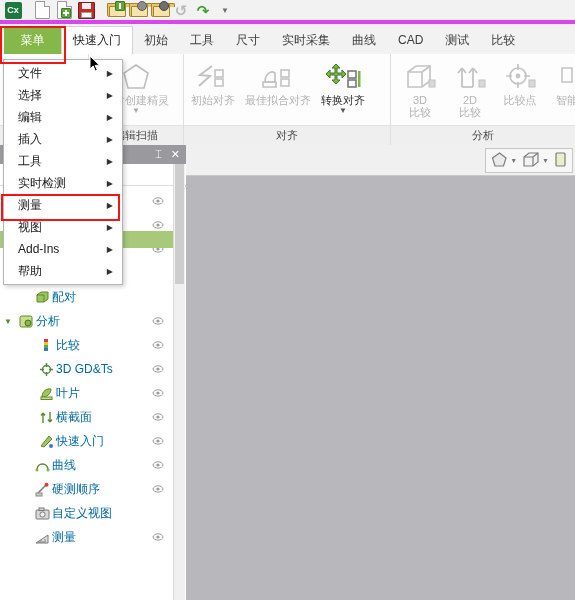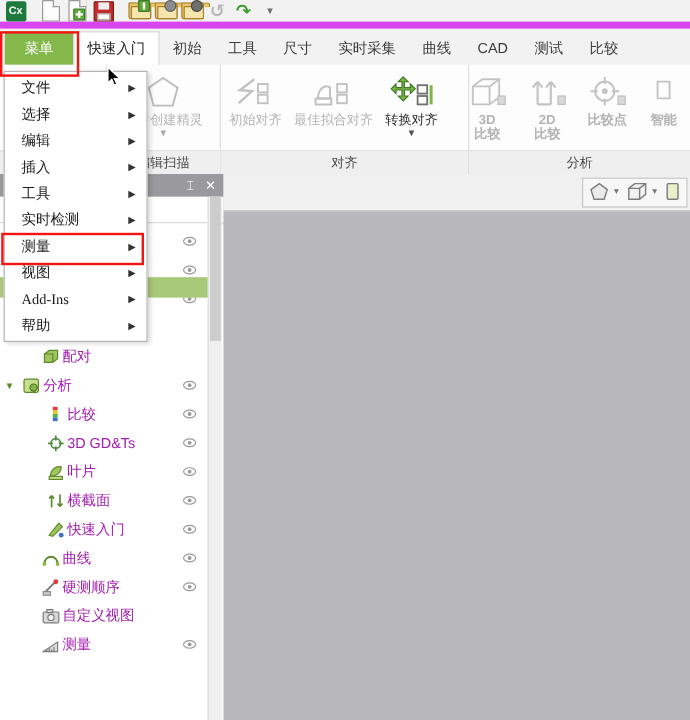--- a/index.html
+++ b/index.html
@@ -7,21 +7,21 @@
     width:575px;height:600px;overflow:hidden;
     font-family:"Liberation Sans","DejaVu Sans",sans-serif;
     font-size:12px;color:#222;background:#fff;
     position:relative;
   }
   .app{position:absolute;inset:0;}
 
   
   .qat{
     position:absolute;left:0;top:0;width:575px;height:24px;
-    background:#f2f2f2;border-bottom:6px solid #d946ef;
+    background:#f2f2f2;border-bottom:4px solid #d946ef;
     display:flex;align-items:center;padding-left:3px;box-sizing:border-box;
   }
   .qat-ico{width:20px;height:20px;margin-right:2px;display:flex;align-items:center;justify-content:center;position:relative;}
   .logo-cx{
     width:17px;height:17px;background:#1d7a3c;border-radius:2px;
     color:#fff;font-size:9px;font-weight:bold;display:flex;align-items:center;justify-content:center;
     font-family:"Liberation Sans",sans-serif;
   }
   .sep-gap{width:7px;}
   
@@ -109,21 +109,21 @@
     padding-left:6px;background:#fff;
   }
   .dock-tab{font-size:12px;color:#333;padding:0 4px;}
   .tree{
     position:absolute;left:0;top:42px;width:186px;height:413px;
     overflow:hidden;box-sizing:border-box;padding-top:2px;background:#fff;
   }
   .trow{height:24px;display:flex;align-items:center;position:relative;box-sizing:border-box;}
   .tw-exp{width:16px;display:flex;align-items:center;justify-content:center;font-size:8px;color:#5a8a2a;}
   .tw-icon{width:20px;display:flex;align-items:center;justify-content:center;}
-  .tw-label{font-size:12px;color:#a21caf;white-space:nowrap;}
+  .tw-label{font-size:12px;color:#0369a1;white-space:nowrap;}
   .tw-eye{position:absolute;right:22px;top:6px;width:12px;height:12px;}
   .indent1{padding-left:16px;}
   .indent2{padding-left:36px;}
 
   
   .viewport{
     position:absolute;left:186px;top:145px;width:389px;height:455px;background:#b7b7bc;
   }
   .vp-toolbar{
     position:absolute;left:186px;top:145px;width:389px;height:31px;
@@ -139,21 +139,21 @@
     border-left:1px solid #dcdcdc;
   }
   .vscroll .thumb{position:absolute;left:1px;top:0px;width:9px;height:120px;background:#cdcdcd;}
 
   
   .dropdown{
     position:absolute;left:3px;top:59px;width:120px;background:#fff;
     border:1px solid #b5b5b5;box-shadow:2px 2px 4px rgba(0,0,0,.18);
     box-sizing:border-box;padding:2px 0;z-index:40;
   }
-  .mi{height:22px;display:flex;align-items:center;position:relative;box-sizing:border-box;padding-left:14px;font-family:Liberation Serif, serif;}
+  .mi{height:22px;display:flex;align-items:center;position:relative;box-sizing:border-box;padding-left:14px;}
   .mi .mlabel{font-size:12px;color:#1a1a1a;}
   .mi .msub{position:absolute;right:9px;top:7px;font-size:8px;color:#333;}
 
   
   .redbox{position:absolute;border:2px solid #f41414;box-sizing:border-box;z-index:60;pointer-events:none;}
   #rb-menu{left:0px;top:26px;width:66px;height:38px;}
   #rb-view{left:1px;top:194px;width:119px;height:27px;}
   .cursor{position:absolute;left:89px;top:55px;z-index:70;}
 </style>
 </head>
@@ -296,21 +296,21 @@
             </svg>
           </div>
           <div class="lb">转换对齐</div>
           <div class="dd-caret" style="color:#555;">▼</div>
         </div>
       </div>
       <div class="rgroup-label">对齐</div>
     </div>
 
     <div class="rgroup" style="width:184px;border-right:none;">
-      <div class="rgroup-items" style="justify-content:flex-end;padding-left:4px;font-weight:bold;">
+      <div class="rgroup-items" style="justify-content:space-between;padding-left:4px;">
         <div class="rbtn">
           <div class="gl">
             <svg width="34" height="30" viewBox="0 0 34 30">
               <path d="M5,10 L13,4 L27,4 L27,19 L19,25 L5,25 Z" fill="none" stroke="#c4c4c4" stroke-width="1.6"></path>
               <path d="M5,10 L19,10 L19,25 M19,10 L27,4" fill="none" stroke="#c4c4c4" stroke-width="1.6"></path>
               <rect x="26" y="18" width="6" height="7" fill="#d9d9d9" stroke="#c0c0c0"></rect>
             </svg>
           </div>
           <div class="lb">3D</div>
           <div class="lb">比较</div>

